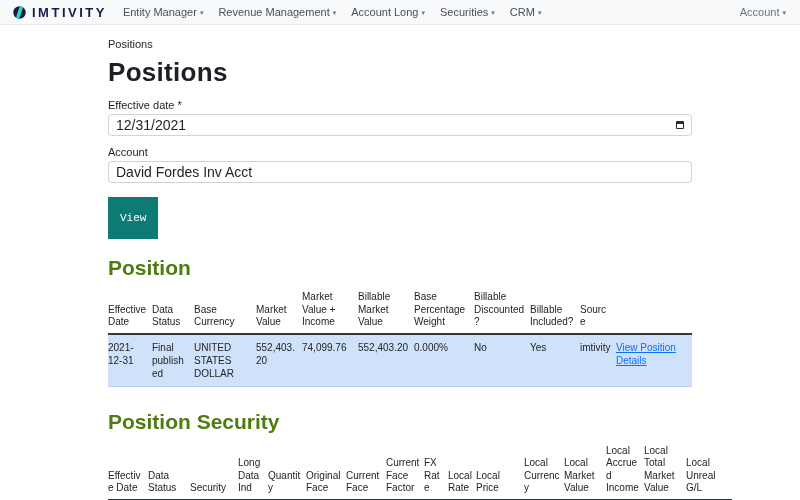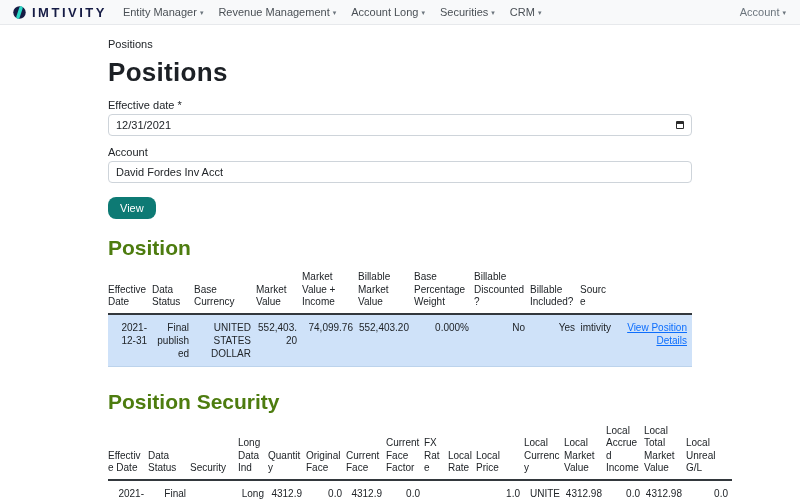--- a/index.html
+++ b/index.html
@@ -29,47 +29,47 @@
   .breadcrumb { font-size: 11px; margin-top: 13px; color: #212529; }
   h1.page-title { font-size: 26px; font-weight: 600; margin: 7px 0 11px; letter-spacing: 0.3px; color: #1c2025; }
   h2.section-title { font-size: 21px; font-weight: 600; margin: 0 0 8px; color: #4d7c0f; }
   .section-position { margin-top: 17px; }
   .section-details { margin-top: 23px; }
 
   
   .form-group { margin-bottom: 10px; }
   .field-label { display: block; font-size: 11px; margin-bottom: 3px; color: #212529; }
   .text-input {
-    width: 100%; height: 22px; font-size: 11px; padding: 2px 7px;
+    width: 100%; height: 22px; font-size: 14px; padding: 2px 7px;
     border: 1px solid #ced4da; border-radius: 4px; color: #212529;
     font-family: inherit; background: #fff;
   }
   .date-wrap { position: relative; }
   .cal-icon {
     position: absolute; right: 8px; top: 7px;
     width: 8px; height: 8px;
     border: 1px solid #2b2b2b; border-top-width: 3px; border-radius: 1px;
     pointer-events: none;
   }
   .btn-view {
-    margin-top: 4px; padding: 5px 12px;
+    margin-top: 4px; padding: 15px 12px;
     background: #0d7a74; color: #ffffff;
-    border: none; border-radius: 8px;
-    font-size: 11px; font-family: Liberation Sans, sans-serif; cursor: pointer;
+    border: none; border-radius: 0;
+    font-size: 11px; font-family: Liberation Mono, monospace; cursor: pointer;
   }
 
   
   table { width: 100%; border-collapse: collapse; table-layout: fixed; font-size: 10px; }
   th {
     text-align: left; font-weight: 400; vertical-align: bottom;
     padding: 3px 5px 4px 0; border-bottom: 2px solid #33383d;
     overflow-wrap: break-word; line-height: 1.25;
   }
   td {
-    text-align: right; vertical-align: top;
+    text-align: left; vertical-align: top;
     padding: 6px 5px 6px 0; border-bottom: 1px solid #dee2e6;
     overflow-wrap: break-word; line-height: 1.3;
   }
   tr.highlight td { background: #cfe2f9; border-bottom-color: #bcd3ec; }
   a { color: #0d6efd; text-decoration: underline; cursor: pointer; }
   .details-table td, .details-table th { padding-right: 4px; }
 </style>
 </head>
 <body>
 

